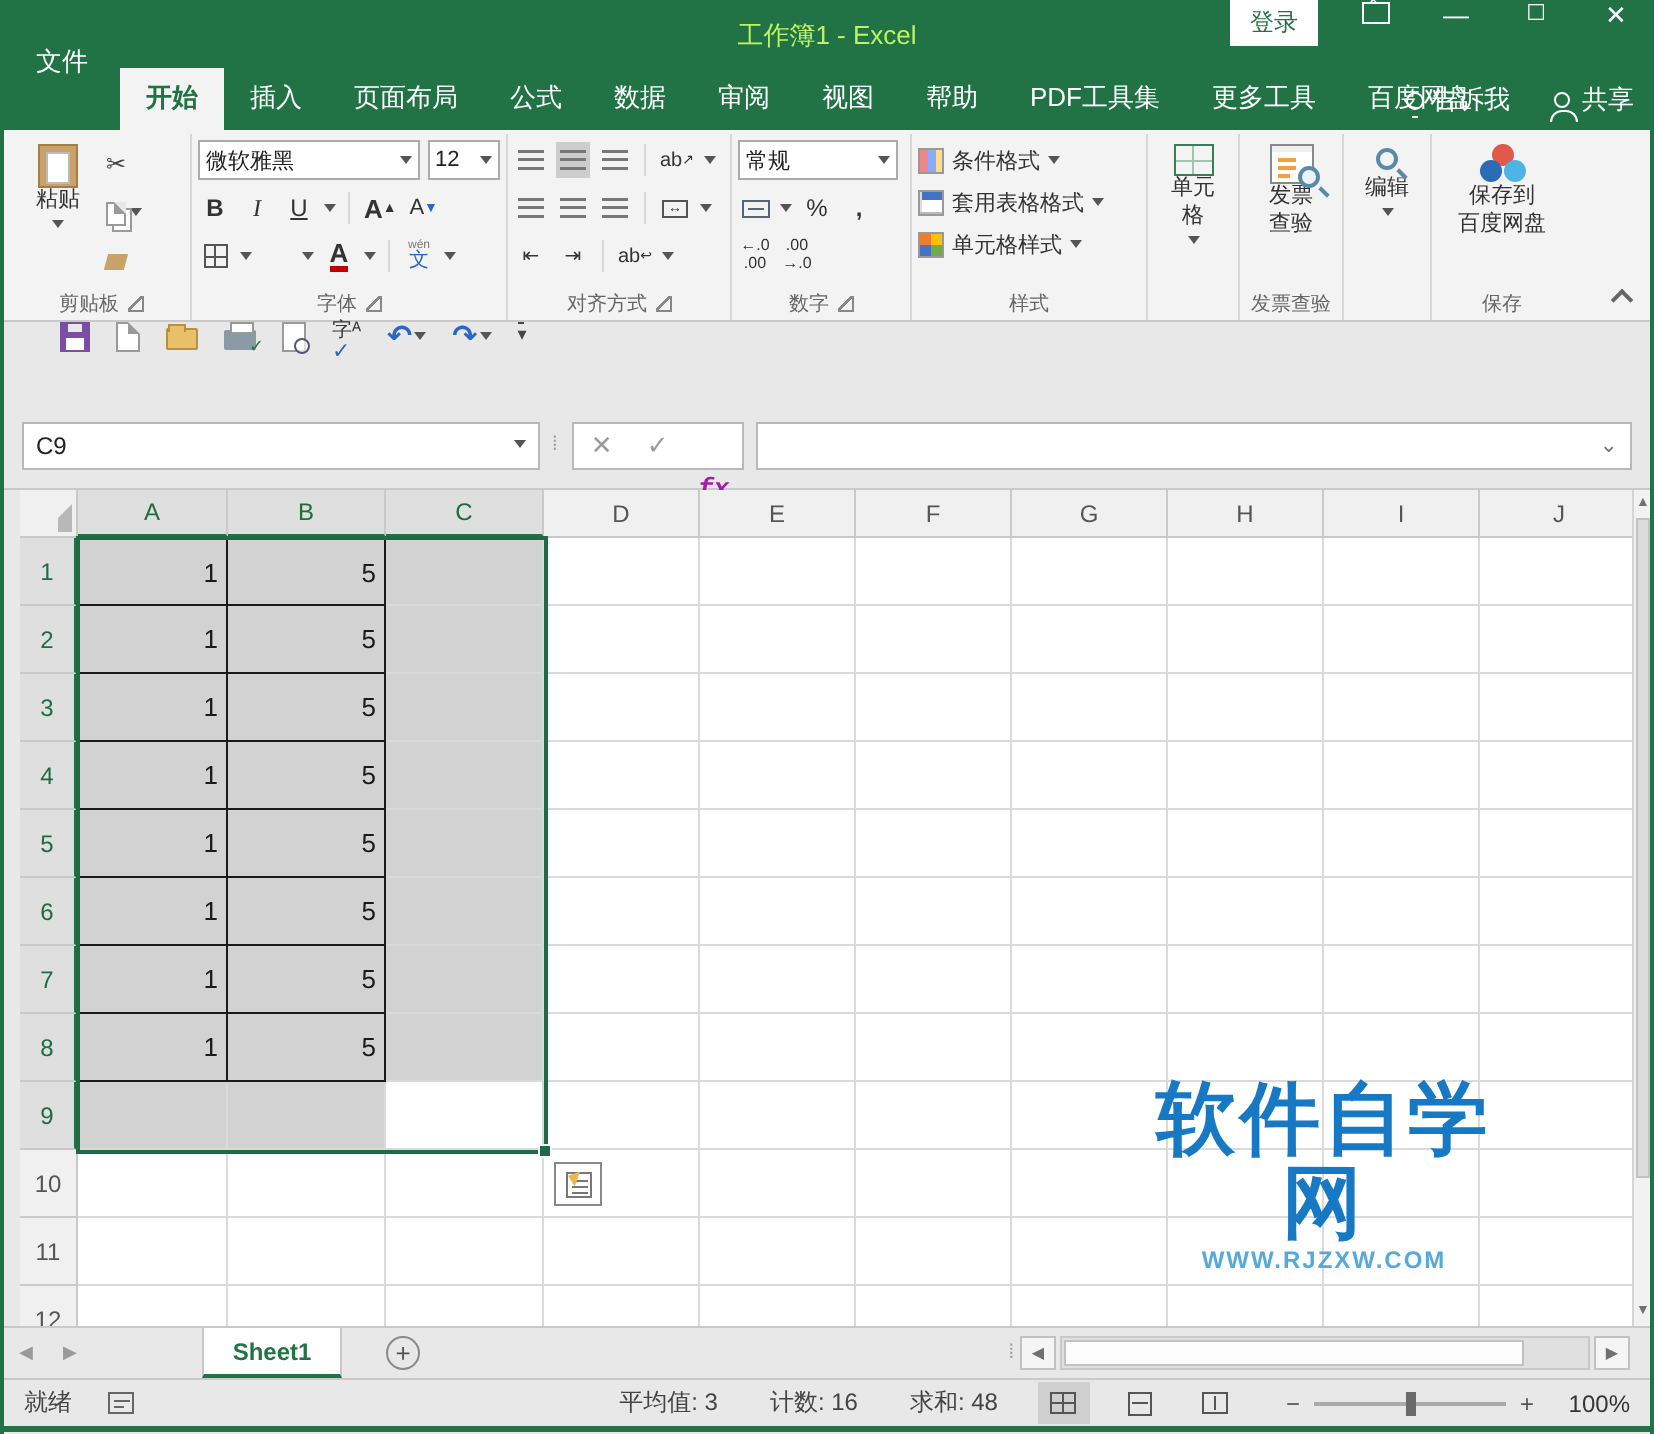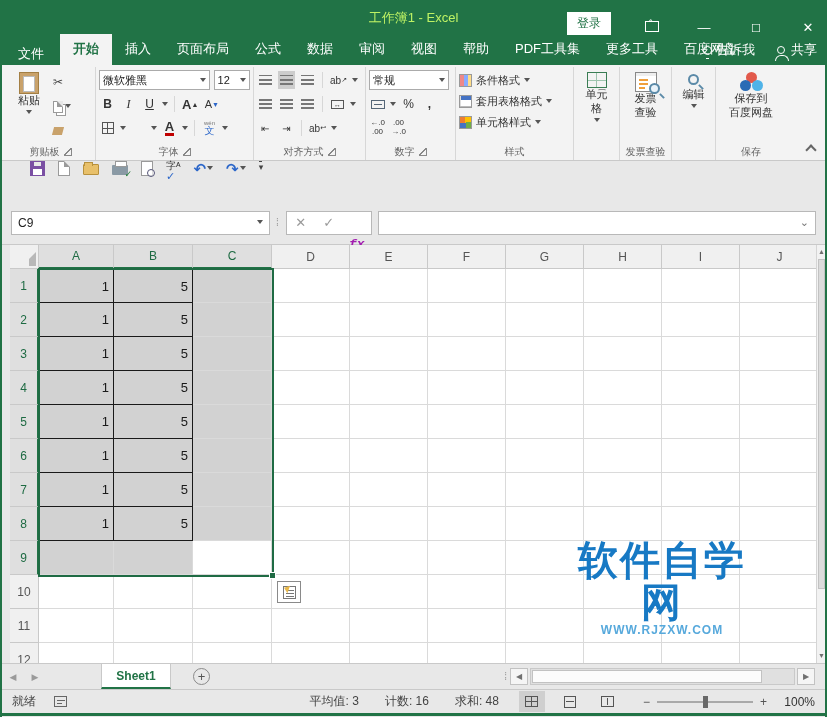--- a/index.html
+++ b/index.html
@@ -3,31 +3,31 @@
 <meta charset="utf-8">
 <style>
   * { margin:0; padding:0; box-sizing:border-box; font-family:"Liberation Sans","DejaVu Sans",sans-serif; }
   html,body { background:#999; }
   .window { width:827px; height:717px; background:#E8E8E8; position:relative; overflow:hidden;
             border-left:2px solid #217346; border-right:2px solid #217346; }
 
   
   .titlebar { height:35px; background:#217346; display:flex; align-items:center; position:relative; }
   .title { position:absolute; left:0; right:0; text-align:center; color:#bef264; font-size:13px; }
-  .title-right { position:absolute; right:6px; top:0; height:35px; display:flex; align-items:flex-end; gap:30px; }
+  .title-right { position:absolute; right:6px; top:0; height:35px; display:flex; align-items:flex-start; gap:18px; }
   .login-btn { background:#fff; color:#217346; font-size:12px; padding:3px 10px; cursor:default; }
   .win-ic { color:#fff; width:22px; text-align:center; font-size:13px; }
   .ribbon-disp { width:14px; height:11px; border:1px solid #fff; position:relative; display:inline-block; }
   .ribbon-disp::after { content:"ˆ"; position:absolute; left:3px; top:-3px; color:#fff; font-size:10px; }
 
   
   .menubar { height:30px; background:#217346; display:flex; align-items:flex-end; position:relative; }
   .mtab { color:#fff; font-size:13px; padding:6px 13px 7px; cursor:default; }
   .mtab.active { background:#F3F3F3; color:#217346; font-weight:bold; }
-  .mtab.filetab { padding:6px 16px 2px; }
+  .mtab.filetab { padding:6px 16px 25px; }
   .menu-right { position:absolute; right:8px; bottom:6px; display:flex; gap:22px; color:#fff; font-size:13px; align-items:center; }
   .mr-item { display:flex; align-items:center; gap:4px; }
   .bulb { width:9px; height:9px; border:1px solid #fff; border-radius:50%; position:relative; display:inline-block; }
   .bulb::after { content:""; position:absolute; left:2px; top:8px; width:3px; height:3px; border-bottom:1px solid #fff; }
   .person { width:8px; height:8px; border:1px solid #fff; border-radius:50%; position:relative; display:inline-block; margin-right:2px;}
   .person::after { content:""; position:absolute; left:-3px; top:8px; width:12px; height:5px; border:1px solid #fff; border-bottom:none; border-radius:6px 6px 0 0; }
 
   
   .ribbon { height:96px; background:#F3F3F3; border-bottom:1px solid #C9C9C9; display:flex; padding:2px 0 0 4px; position:relative; }
   .rgroup { display:flex; flex-direction:column; border-right:1px solid #D7D7D7; padding:2px 3px 0; }

